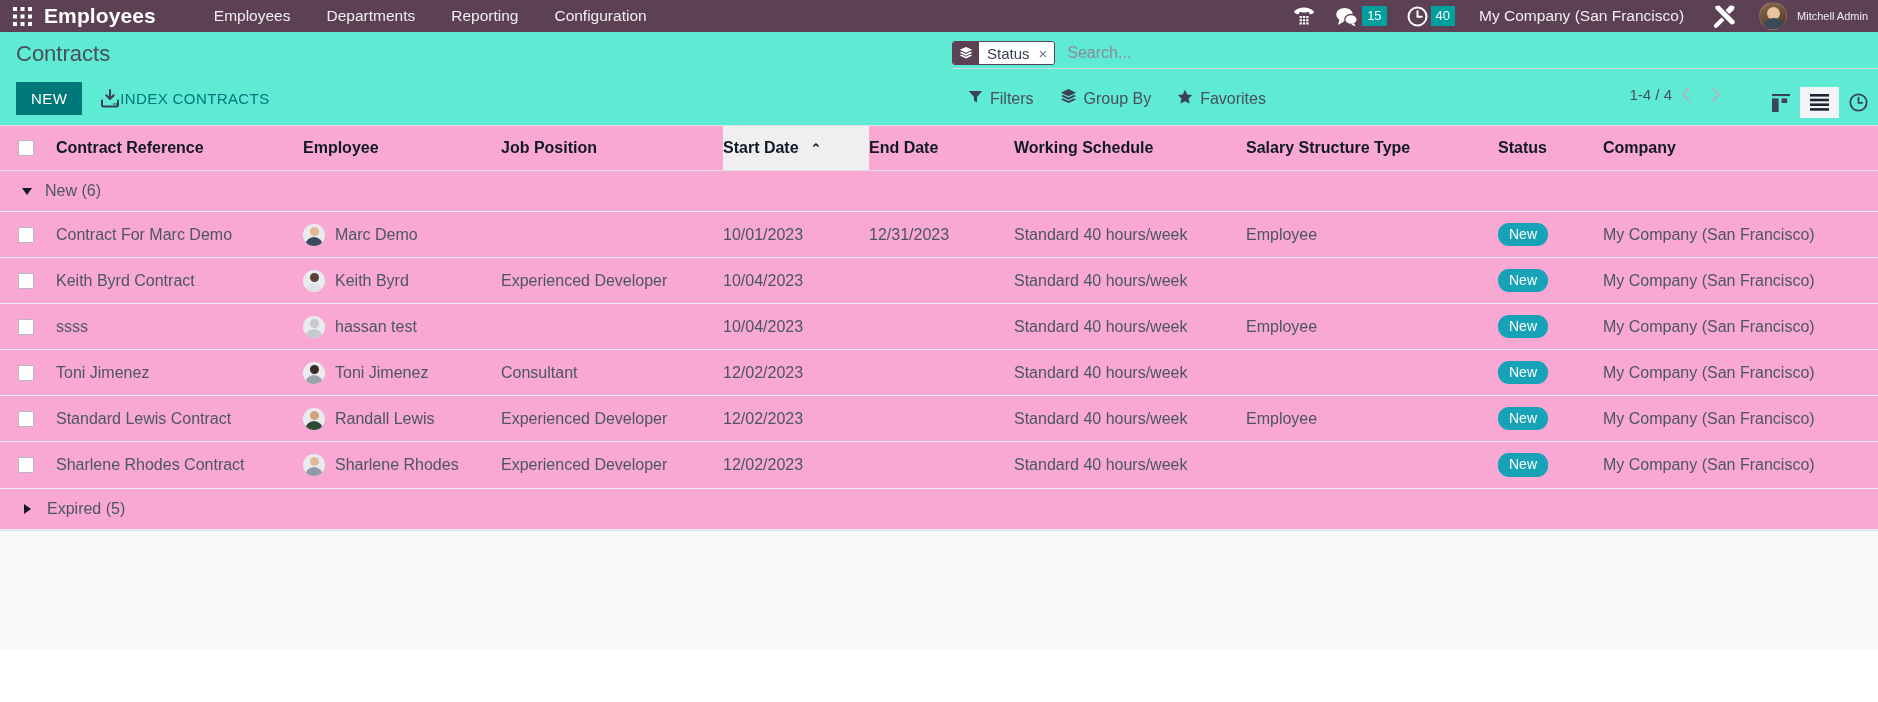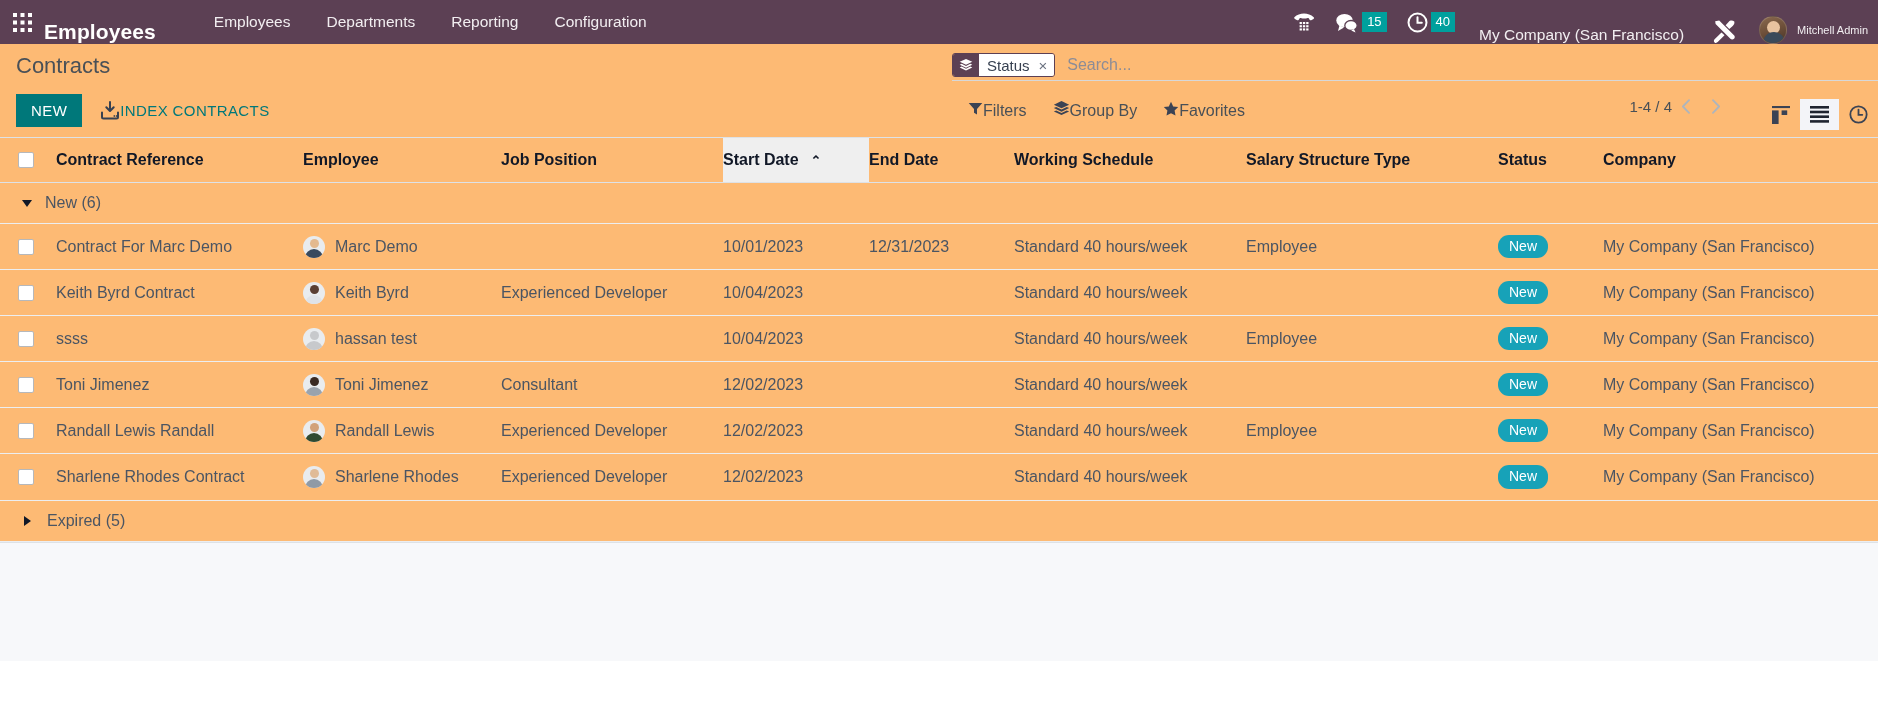--- a/index.html
+++ b/index.html
@@ -6,24 +6,24 @@
   html, body {
     width: 1878px; height: 702px;
     font-family: "Liberation Sans", sans-serif;
     background: #ffffff;
     overflow: hidden;
     -webkit-font-smoothing: antialiased;
   }
 
   
   .navbar {
-    height: 44px;
+    height: 32px;
     background: #5c4054;
     display: flex;
-    align-items: flex-end;
+    align-items: center;
     color: #f0eef0;
     position: relative;
     z-index: 20;
   }
   .apps-grid {
     width: 44px; height: 44px;
     display: flex; align-items: center; justify-content: center;
     cursor: pointer;
   }
   .apps-grid svg { display: block; }
@@ -94,21 +94,21 @@
   }
   .avatar-nav::after {
     content: ""; position: absolute;
     width: 22px; height: 11px; border-radius: 11px 11px 0 0;
     background: #3b4a5a; left: 3px; bottom: 0;
   }
   .user-name { font-size: 11px; color: #f2eef1; }
 
   
   .control-panel {
-    background: #fdba74;
+    background: #5eead4;
     border-bottom: 1px solid #dee2e6;
     padding: 0;
     position: relative;
   }
   .cp-top {
     display: flex;
     align-items: flex-start;
     padding: 10px 0 0 0;
     position: relative;
     min-height: 44px;
@@ -217,21 +217,21 @@
     text-transform: uppercase;
   }
   .dropdown-toggles {
     position: absolute;
     left: 968px;
     display: flex;
     align-items: center;
     gap: 26px;
   }
   .dd-toggle {
-    display: flex; align-items: center; 
+    display: flex; align-items: center; gap: 7px;
     color: #495057;
     font-size: 16px;
     cursor: pointer;
     white-space: nowrap;
   }
   .pager-area {
     position: absolute;
     right: 0;
     display: flex;
     align-items: flex-start;
@@ -256,21 +256,21 @@
   .view-btn {
     padding: 7px 10px;
     cursor: pointer;
     display: flex; align-items: center;
     color: #3b4354;
   }
   .view-btn.active { background: #f3f4f8; }
 
   
   .list-wrap {
-    background: #fdba74;
+    background: #f9a8d4;
     height: 523px;
     overflow: hidden;
     position: relative;
   }
   table.olist {
     width: 100%;
     border-collapse: collapse;
     table-layout: fixed;
   }
   table.olist th {
@@ -675,21 +675,21 @@
           <td></td>
           <td>Standard 40 hours/week</td>
           <td></td>
           <td><span class="pill" style="background:#17a2b8">New</span></td>
           <td>My Company (San Francisco)</td>
         </tr>
         <tr>
           <td class="c-check">
             <span class="cbx"></span>
           </td>
-          <td>Randall Lewis Randall</td>
+          <td>Standard Lewis Contract</td>
           <td>
             <span class="emp-cell">
               <span class="emp-avatar">
                 <i class="av-head" style="background:#d2a27a"></i>
                 <i class="av-body" style="background:#2f4a32"></i>
               </span>
               <span>Randall Lewis</span>
             </span>
           </td>
           <td>Experienced Developer</td>

